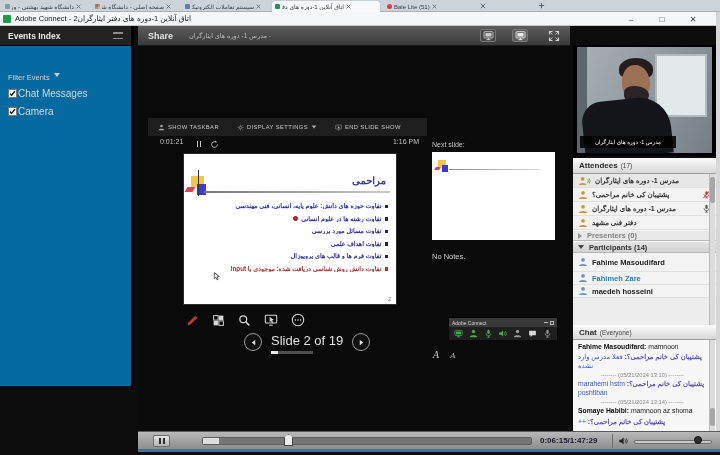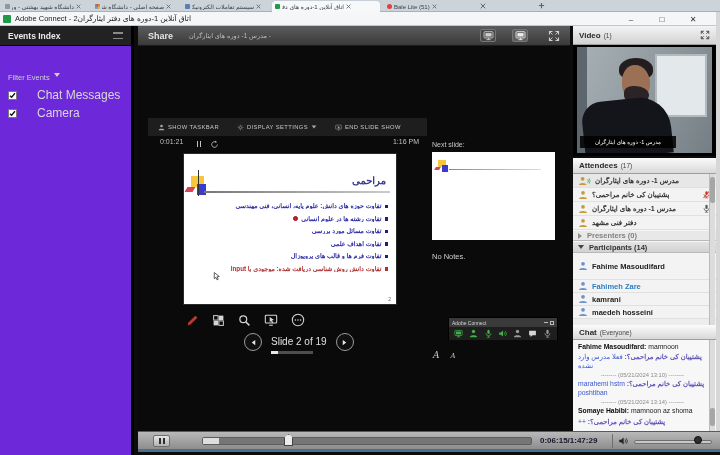--- a/index.html
+++ b/index.html
@@ -14,30 +14,30 @@
 .tabbar{position:absolute;left:0;top:0;width:720px;height:12px;background:#ccd4da;border-bottom:1px solid #a9b1b7}
 .tab{position:absolute;top:1px;height:11px;display:flex;align-items:center;gap:2px;padding:0 3px;font-size:6px;color:#39424a}
 .tab.active{background:#f7f8f9;border-radius:3px 3px 0 0;box-shadow:0 0 1px #99a}
 .tab-ic{width:5px;height:5px;border-radius:1px;flex:0 0 auto}
 .tab-label{white-space:nowrap;overflow:hidden;max-width:62px}
 .titlebar{position:absolute;left:0;top:12px;width:720px;height:14px;background:#f5f6f7;border-bottom:1px solid #c6c6c6;display:flex;align-items:center;font-size:7.5px;color:#1c1c1c}
 .ac-ico{width:8px;height:8px;background:#1f9a49;border-radius:1px;margin:0 4px 0 3px}
 .winbtn{position:absolute;top:0;width:18px;height:14px;display:flex;align-items:center;justify-content:center;color:#333;font-size:8px}
 
 
-.sidebar{position:absolute;left:0;top:26px;width:134px;height:429px;background:#6d28d9;border-right:3px solid #000}
+.sidebar{position:absolute;left:0;top:26px;width:134px;height:360px;background:#0369a1;border-right:3px solid #000}
 .sb-head{position:absolute;left:0;top:0;width:131px;height:20px;border-bottom:1px solid #050505;display:flex;align-items:center;justify-content:space-between;padding:0 8px;background:#222}
 .sb-title{font-size:8.5px;font-weight:bold;color:#eaeaea}
 .menu-ic{width:10px;height:7px;border-top:2px solid #8a8a8a;border-bottom:1px solid #8a8a8a;position:relative}
 .search{position:absolute;left:8px;top:26px;width:116px;height:14px;background:#121212;border:1px solid #b9b9b9;color:#ddd;font-size:7.5px;padding:0 4px;font-style:italic}
 .search::placeholder{color:#9a9a9a;font-style:italic}
 .filter{position:absolute;left:8px;top:47px;display:flex;align-items:flex-start;gap:4px;color:#cfcfcf;font-size:7.5px}
 .tri-d{width:0;height:0;border-left:3px solid transparent;border-right:3px solid transparent;border-top:4px solid #cfcfcf}
 .tri-r{width:0;height:0;border-top:3px solid transparent;border-bottom:3px solid transparent;border-left:4px solid #cfcfcf}
-.cbrow{position:absolute;left:8px;display:flex;align-items:center;gap:20px;color:#d8d8d8;font-size:12px}
+.cbrow{position:absolute;left:8px;display:flex;align-items:center;gap:1px;color:#d8d8d8;font-size:10px}
 .cb{width:9px;height:9px;background:#fdfdfd;border:1px solid #777;display:flex;align-items:center;justify-content:center}
 .sharing-row{position:absolute;left:0;top:92px;width:131px;height:17px;background:#3c3c3c;border-top:1px solid #0a0a0a;border-bottom:1px solid #0a0a0a;display:flex;align-items:center;gap:5px;padding:0 6px}
 .sharing-ico{position:relative;width:10px;height:10px;background:#2e2650;border:1px solid #8d7fd4}
 .sharing-ico i{position:absolute;left:1px;top:1px;width:4px;height:7px;background:#7a68cf}
 .sharing-ico b{position:absolute;left:6px;top:1px;width:2.5px;height:7px;background:#9b8ae0}
 .sharing-label{font-size:8px;font-weight:bold;color:#f2f2f2}
 
 
 .pod-head-dark{position:absolute;left:138px;top:26px;width:432px;height:20px;background:linear-gradient(#5c5c5c,#3a3a3a);border-bottom:1px solid #1c1c1c;display:flex;align-items:center;gap:16px;padding:0 10px;color:#e4e4e4}
 .share-title{font-size:9px;font-weight:bold}
@@ -63,21 +63,21 @@
 .bullet .sq{display:inline-block;width:3.5px;height:3.5px;background:#1d1d80;margin-left:3px;vertical-align:middle}
 .bullet.red{color:#b03030}
 .bullet.red .sq{background:#b03030}
 .reddot{display:inline-block;width:5px;height:5px;border-radius:50%;background:#cc2233;border:1px solid #881122;margin-right:3px;vertical-align:middle}
 .pagenum{position:absolute;right:5px;bottom:2px;font-size:5px;color:#666}
 
 
 .tools{position:absolute;left:186px;top:313px;display:flex;gap:13px;align-items:center;color:#d6d6d6}
 .navrow{position:absolute;left:244px;top:331px;display:flex;align-items:center;gap:9px;color:#e0e0e0}
 .navbtn{width:18px;height:18px;border-radius:50%;border:1.5px solid #9a9a9a;display:flex;align-items:center;justify-content:center;background:#101010}
-.navlabel{font-size:10px;text-align:center}
+.navlabel{font-size:13px;text-align:center}
 .navprog{margin-top:2px;width:42px;height:2.5px;background:#4e4e4e}
 .navprog i{display:block;width:7px;height:2.5px;background:#e8e8e8}
 
 
 .nextlabel{position:absolute;left:432px;top:141px;font-size:7px;color:#c8c8c8}
 .mini-slide{position:absolute;left:432px;top:152px;width:123px;height:88px;background:#fff}
 .nonotes{position:absolute;left:432px;top:252px;font-size:7.5px;color:#cfcfcf}
 .minibar{position:absolute;left:448px;top:317px;width:110px;height:23px;border:1px solid #000}
 .minibar-t{height:9px;background:#3a3a3a;display:flex;align-items:center;justify-content:space-between;padding:0 3px;color:#d5d5d5;font-size:5px}
 .minibar-b{height:13px;background:#1e1e1e;display:flex;align-items:center;justify-content:space-around;padding:0 2px}
@@ -445,28 +445,20 @@
       <svg width="9" height="9" viewBox="0 0 16 16" style="color:#9a9a9a">
           <use href="#sym-mic"></use>
         </svg>
     </div>
   </div>
   <div class="fontbtns">
     <span style="font-size:9px">A</span>
     <span style="font-size:7px;margin-left:6px">A</span>
   </div>
 
-  <div class="pod-head-light video-head">
-    <span class="phl-title">Video</span>
-    <span class="phl-count">(1)</span>
-    <span style="flex:1"></span>
-    <svg width="10" height="10" viewBox="0 0 16 16" style="color:#3a3a3a">
-        <use href="#sym-expand"></use>
-      </svg>
-  </div>
   <div class="video-body">
     <div class="vimg">
       <div class="abs" style="left:0;top:0;width:10px;height:106px;background:#5d666c"></div>
       <div class="abs" style="left:78px;top:7px;width:52px;height:63px;background:#e3e8ea;border:2px solid #b2bac0"></div>
       <div class="abs" style="left:42px;top:11px;width:34px;height:22px;background:#241d20;border-radius:50% 50% 40% 40%"></div>
       <div class="abs" style="left:45px;top:18px;width:28px;height:36px;background:#9c7055;border-radius:46% 54% 50% 50%"></div>
       <div class="abs" style="left:47px;top:39px;width:25px;height:17px;background:#2b2326;border-radius:40% 60% 50% 50%"></div>
       <div class="abs" style="left:6px;top:52px;width:88px;height:58px;background:#14151b;border-radius:20px 32px 0 0;transform:rotate(-6deg)"></div>
       <div class="vcaption rtl">مدرس 1- دوره های ایثارگران</div>
     </div>
@@ -510,37 +502,31 @@
       <span class="att-name rtl">دفتر فنی مشهد</span>
     </div>
     <div class="att-sec" style="height:11px;color:#808080;background:#e8e8e8">
       <span class="tri-r" style="border-left-color:#909090"></span>
       <span>Presenters (0)</span>
     </div>
     <div class="att-sec">
       <span class="tri-d" style="border-top-color:#444"></span>
       <span>Participants (14)</span>
     </div>
-    <div class="att-row" style="height:27px">
+    <div class="att-row" style="height:19px">
       <svg width="10" height="10" viewBox="0 0 16 16" style="color:#6f93c8">
           <use href="#sym-person"></use>
         </svg>
       <span class="p-name">Fahime Masoudifard</span>
     </div>
     <div class="att-row" style="height:13px">
       <svg width="10" height="10" viewBox="0 0 16 16" style="color:#6f93c8">
           <use href="#sym-person"></use>
         </svg>
       <span class="p-name hl">Fahimeh Zare</span>
-    </div>
-    <div class="att-row" style="height:13px">
-      <svg width="10" height="10" viewBox="0 0 16 16" style="color:#6f93c8">
-          <use href="#sym-person"></use>
-        </svg>
-      <span class="p-name">kamrani</span>
     </div>
     <div class="att-row" style="height:13px">
       <svg width="10" height="10" viewBox="0 0 16 16" style="color:#6f93c8">
           <use href="#sym-person"></use>
         </svg>
       <span class="p-name">maedeh hosseini</span>
     </div>
   </div>
   <div class="att-scroll">
       <div class="att-thumb"></div>

